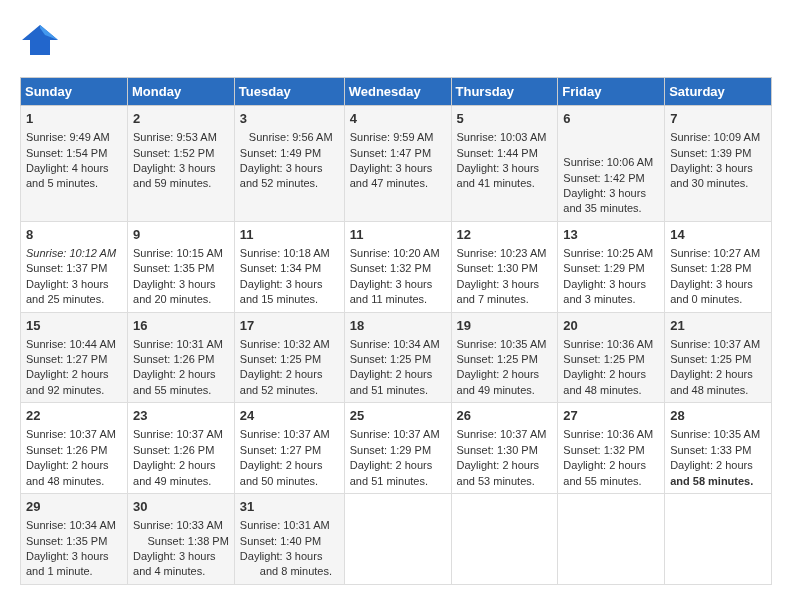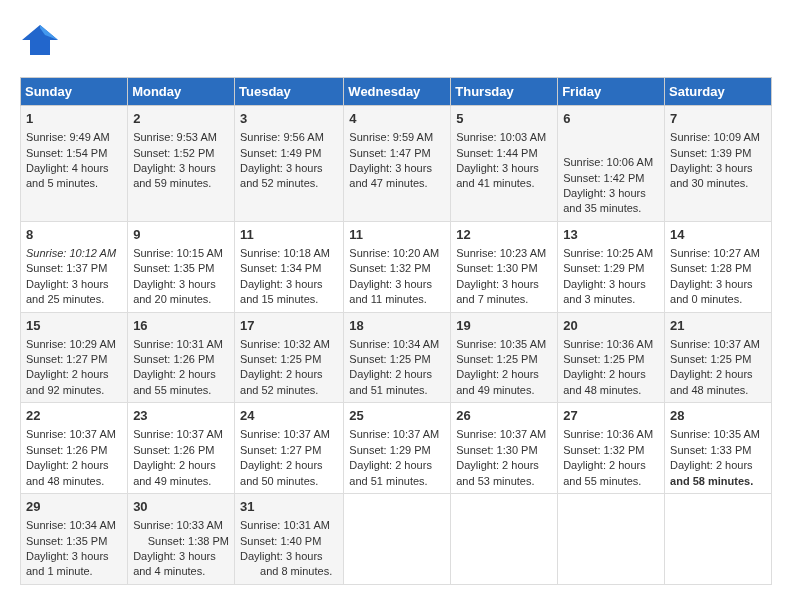--- a/index.html
+++ b/index.html
@@ -135,21 +135,21 @@
         </td>
         <td>
           <span class="day-num">2</span>
           <span style="display: block;">Sunrise: 9:53 AM</span>
           <span style="display: block;">Sunset: 1:52 PM</span>
           <span style="display: block;">Daylight: 3 hours</span>
           <span style="display: block;">and 59 minutes.</span>
         </td>
         <td>
           <span class="day-num">3</span>
-          <span style="display: block;">Sunrise: 9:56 AM</span>
+          <span style="display: block; margin-left: 9px;">Sunrise: 9:56 AM</span>
           <span style="display: block;">Sunset: 1:49 PM</span>
           <span style="display: block;">Daylight: 3 hours</span>
           <span style="display: block;">and 52 minutes.</span>
         </td>
         <td>
           <span class="day-num">4</span>
           <span style="display: block;">Sunrise: 9:59 AM</span>
           <span style="display: block;">Sunset: 1:47 PM</span>
           <span style="display: block;">Daylight: 3 hours</span>
           <span style="display: block;">and 47 minutes.</span>
@@ -223,21 +223,21 @@
           <span class="day-num">14</span>
           <span style="display: block;">Sunrise: 10:27 AM</span>
           <span style="display: block;">Sunset: 1:28 PM</span>
           <span style="display: block;">Daylight: 3 hours</span>
           <span style="display: block;">and 0 minutes.</span>
         </td>
       </tr>
       <tr>
         <td>
           <span class="day-num">15</span>
-          <span style="display: block;">Sunrise: 10:29 AM</span>
+          <span style="display: block;">Sunrise: 10:44 AM</span>
           <span style="display: block;">Sunset: 1:27 PM</span>
           <span style="display: block;">Daylight: 2 hours</span>
           <span style="display: block;">and 92 minutes.</span>
         </td>
         <td>
           <span class="day-num">16</span>
           <span style="display: block;">Sunrise: 10:31 AM</span>
           <span style="display: block;">Sunset: 1:26 PM</span>
           <span style="display: block;">Daylight: 2 hours</span>
           <span style="display: block;">and 55 minutes.</span>

